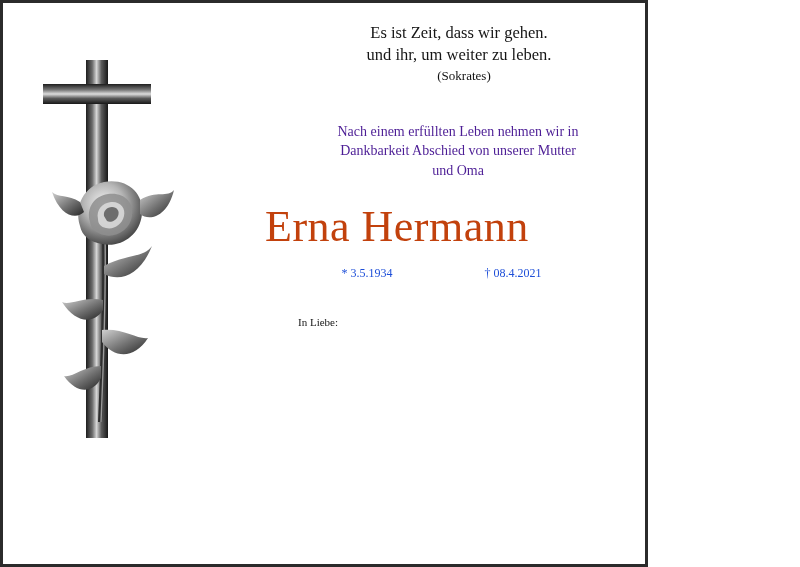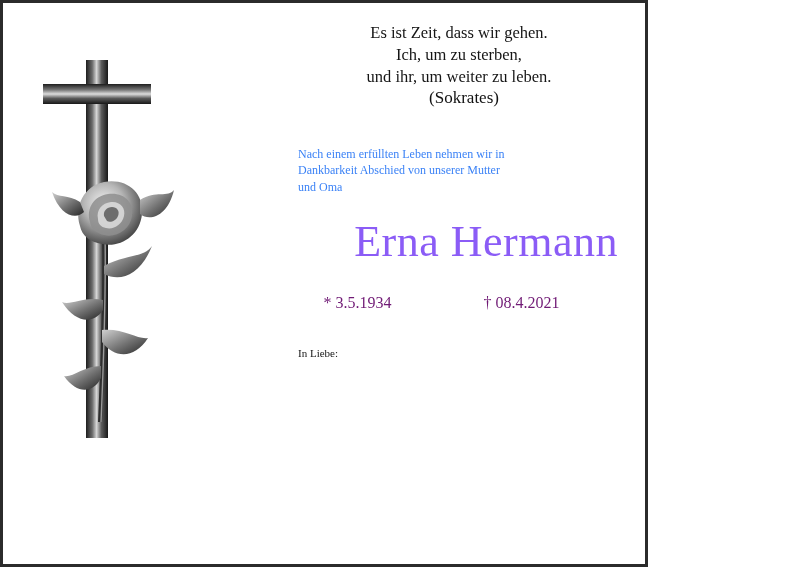--- a/index.html
+++ b/index.html
@@ -68,57 +68,58 @@
   .quote {
     text-align: center;
     font-size: 16.5px;
     line-height: 1.33;
     color: #151515;
     margin-left: 55px;
     margin-right: 10px;
   }
   .quote-line { white-space: nowrap; }
   .quote-author {
-    font-size: 17px;
+    font-size: 13px;
     margin-top: 1px;
     text-align: left;
     margin-left: 0px;
     padding-left: 0px;
   }
   .quote-author-wrap {
     text-align: center;
     margin-left: 55px;
   }
 
   .intro {
     margin-top: 38px;
-    font-size: 12px;
+    font-size: 14px;
     line-height: 1.38;
-    color: #3b82f6;
+    color: #4c1d95;
     margin-left: 43px;
+    text-align: center;
   }
 
   .name {
     margin-top: 24px;
-    text-align: right;
+    text-align: left;
     font-size: 44px;
     letter-spacing: 0.5px;
-    color: #8b5cf6;
+    color: #c2410c;
     font-weight: normal;
     line-height: 1.05;
     margin-left: 10px;
   }
 
   .dates {
-    margin-top: 28px;
+    margin-top: 16px;
     display: flex;
     justify-content: center;
     gap: 92px;
-    font-size: 16px;
-    color: #701a75;
+    font-size: 12px;
+    color: #1d4ed8;
     margin-left: 10px;
   }
 
   .in-love {
     margin-top: 34px;
     font-size: 11px;
     line-height: 1.45;
     margin-left: 43px;
     color: #151515;
   }
@@ -200,21 +201,20 @@
         <path d="M100 170 C 116 160, 128 168, 134 160 C 128 186, 110 192, 100 184 Z" fill="url(#leafG)"></path>
         <path d="M40 172 C 28 164, 18 168, 12 162 C 20 186, 36 190, 44 182 Z" fill="url(#leafG)"></path>
       </g>
     </svg>
   </div>
 
   <div class="text-area">
 
     <div class="quote">
       <div class="quote-line">Es ist Zeit, dass wir gehen.</div>
-      <div class="quote-line">Ich, um zu sterben,</div>
       <div class="quote-line">und ihr, um weiter zu leben.</div>
     </div>
     <div class="quote-author-wrap">
       <span class="quote-author">(Sokrates)</span>
     </div>
 
     <div class="intro">
       <div>Nach einem erfüllten Leben nehmen wir in</div>
       <div>Dankbarkeit Abschied von unserer Mutter</div>
       <div>und Oma</div>

